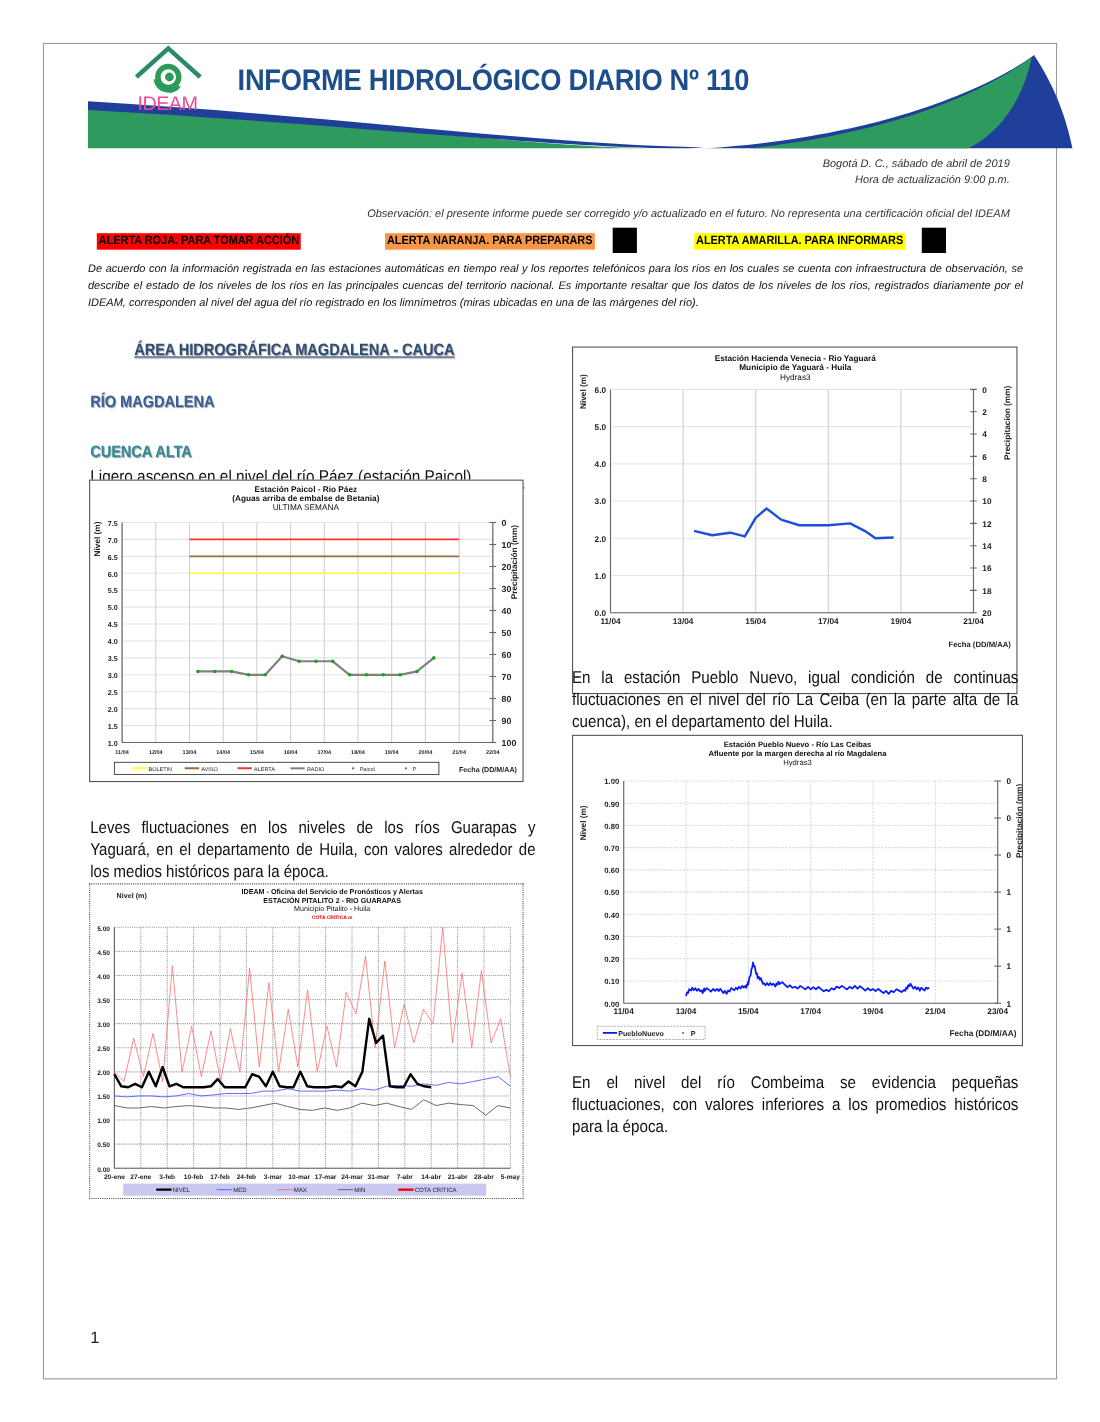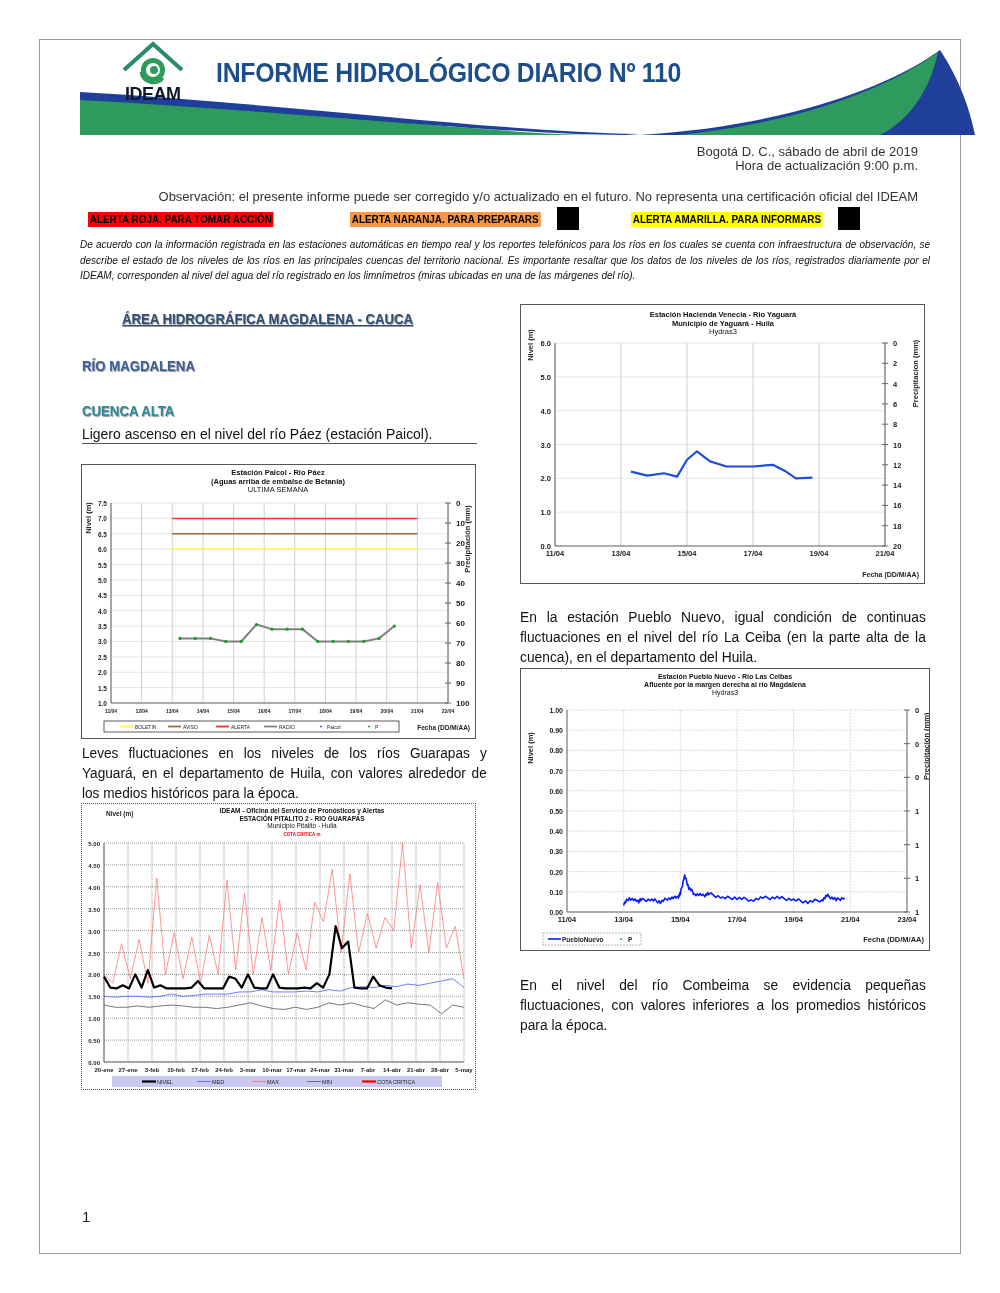--- a/index.html
+++ b/index.html
@@ -1,22 +1,22 @@
 <!DOCTYPE html>
 <html><head>
 <meta charset="utf-8">
 <style>
   * { box-sizing: border-box; margin: 0; padding: 0; }
   body { width: 1000px; height: 1293px; background: #fff; font-family: "Liberation Sans", sans-serif; position: relative; overflow: hidden; }
   .page { position: absolute; left: 39px; top: 39px; width: 922px; height: 1215px; border: 1px solid #9a9a9a; background: #fff; }
   .banner { position: absolute; left: 80px; top: 40px; width: 898px; height: 95px; }
   .logo { position: absolute; left: 118px; top: 40px; width: 70px; height: 66px; }
-  .logo-text { position: absolute; left: 125px; top: 84px; font-weight: bold; color: #0f172a; font-size: 18px; font-family: "Liberation Sans", sans-serif; letter-spacing: -0.5px; }
+  .logo-text { position: absolute; left: 125px; top: 84px; font-weight: normal; color: #ec4899; font-size: 18px; font-family: "Liberation Sans", sans-serif; letter-spacing: -0.5px; }
   .title { position: absolute; left: 216px; top: 58px; font-size: 27px; font-weight: bold; color: #1d4e8c; font-family: "Liberation Sans", sans-serif; transform: scaleX(0.92); transform-origin: left; letter-spacing: -0.3px; }
-  .meta { position: absolute; right: 82px; font-size: 13px; color: #333; font-family: "Liberation Sans", sans-serif; }
+  .meta { position: absolute; right: 82px; font-size: 10px; color: #333; font-family: "Liberation Sans", sans-serif; font-style: italic; }
   .alert { position: absolute; top: 212px; height: 15px; font-size: 11px; font-weight: bold; line-height: 15px; padding: 0 2px; transform: scaleX(0.9); transform-origin: left; }
   .blackbox { position: absolute; background: #000; width: 22px; height: 23px; top: 207px; }
   .intro { position: absolute; left: 80px; top: 237px; width: 850px; font-size: 10px; font-style: italic; line-height: 15.5px; color: #111; text-align: justify; }
   .h-area { position: absolute; left: 122px; top: 310px; font-size: 15px; font-weight: bold; color: #2f4d75; text-decoration: underline; text-shadow: 1px 1px 1px #999; transform: scaleX(0.88); transform-origin: left; }
   .h-rio { position: absolute; left: 82px; top: 357px; font-size: 15px; font-weight: bold; color: #3b5f9a; text-shadow: 1px 1px 1px #999; transform: scaleX(0.88); transform-origin: left; }
   .h-cuenca { position: absolute; left: 82px; top: 402px; font-size: 15px; font-weight: bold; color: #2d8b9a; text-shadow: 1px 1px 1px #999; transform: scaleX(0.88); transform-origin: left; }
   .para { position: absolute; font-size: 15.5px; color: #111; line-height: 20px; text-align: justify; transform-origin: left top; }
   .chart { position: absolute; border: 1px solid #555; background: #fff; }
   .chart svg { display: block; }
   .pagenum { position: absolute; left: 82px; top: 1208px; font-size: 15px; color: #222; }
@@ -56,21 +56,21 @@
 
 <div class="intro">De acuerdo con la información registrada en las estaciones automáticas en tiempo real y los reportes telefónicos para los ríos en los cuales se cuenta con infraestructura de observación, se describe el estado de los niveles de los ríos en las principales cuencas del territorio nacional. Es importante resaltar que los datos de los niveles de los ríos, registrados diariamente por el IDEAM, corresponden al nivel del agua del río registrado en los limnímetros (miras ubicadas en una de las márgenes del río).</div>
 
 <div class="h-area">ÁREA HIDROGRÁFICA MAGDALENA - CAUCA</div>
 <div class="h-rio">RÍO MAGDALENA</div>
 <div class="h-cuenca">CUENCA ALTA</div>
 
 <div class="para" style="left:82px;top:424px;width:430px;transform:scaleX(0.9);">Ligero ascenso en el nivel del río Páez (estación Paicol).</div>
 <div style="position:absolute;left:82px;top:443px;width:395px;height:1px;background:#555"></div>
 
-<div class="chart" style="left:81px;top:464px;width:395px;height:275px;">
+<div class="chart" style="left:81px;top:436px;width:395px;height:275px;">
   <svg id="c-paicol" width="393" height="273">
       <text x="196" y="10" text-anchor="middle" font-size="7.5" font-weight="bold" fill="#111" font-family="Liberation Sans, sans-serif">Estación Paicol - Rio Páez</text>
       <text x="196" y="18.5" text-anchor="middle" font-size="7.5" font-weight="bold" fill="#111" font-family="Liberation Sans, sans-serif">(Aguas arriba de embalse de Betania)</text>
       <text x="196" y="27" text-anchor="middle" font-size="7.5" font-weight="normal" fill="#111" font-family="Liberation Sans, sans-serif">ULTIMA SEMANA</text>
       <line x1="29" x2="366" y1="38" y2="38" stroke="#e4e4e4" stroke-width="1" stroke-dasharray=""></line>
       <text x="25" y="41" text-anchor="end" font-size="6.5" font-weight="bold" fill="#222" font-family="Liberation Sans, sans-serif">7.5</text>
       <line x1="29" x2="366" y1="53.38461538461539" y2="53.38461538461539" stroke="#e4e4e4" stroke-width="1" stroke-dasharray=""></line>
       <text x="25" y="56.38461538461539" text-anchor="end" font-size="6.5" font-weight="bold" fill="#222" font-family="Liberation Sans, sans-serif">7.0</text>
       <line x1="29" x2="366" y1="68.76923076923077" y2="68.76923076923077" stroke="#e4e4e4" stroke-width="1" stroke-dasharray=""></line>
       <text x="25" y="71.76923076923077" text-anchor="end" font-size="6.5" font-weight="bold" fill="#222" font-family="Liberation Sans, sans-serif">6.5</text>
@@ -259,21 +259,21 @@
       <text x="130" y="280" font-size="5.5" fill="#222" font-family="Liberation Sans, sans-serif">MED</text>
       <line x1="170" x2="184" y1="277.5" y2="277.5" stroke="#ff6a6a" stroke-width="0.8"></line>
       <text x="185" y="280" font-size="5.5" fill="#222" font-family="Liberation Sans, sans-serif">MAX</text>
       <line x1="225" x2="239" y1="277.5" y2="277.5" stroke="#555" stroke-width="0.8"></line>
       <text x="240" y="280" font-size="5.5" fill="#222" font-family="Liberation Sans, sans-serif">MIN</text>
       <line x1="280" x2="294" y1="277.5" y2="277.5" stroke="#ff0000" stroke-width="2.2"></line>
       <text x="295" y="280" font-size="5.5" fill="#222" font-family="Liberation Sans, sans-serif">COTA CRITICA</text>
     </svg>
 </div>
 
-<div class="chart" style="left:520px;top:304px;width:405px;height:280px;">
+<div class="chart" style="left:520px;top:315px;width:405px;height:316px;">
   <svg id="c-venecia" width="403" height="278">
       <text x="202" y="12" text-anchor="middle" font-size="7.5" font-weight="bold" fill="#111" font-family="Liberation Sans, sans-serif">Estación Hacienda Venecia - Rio Yaguará</text>
       <text x="202" y="20.5" text-anchor="middle" font-size="7.5" font-weight="bold" fill="#111" font-family="Liberation Sans, sans-serif">Municipio de Yaguará - Huila</text>
       <text x="202" y="29" text-anchor="middle" font-size="7.5" font-weight="normal" fill="#111" font-family="Liberation Sans, sans-serif">Hydras3</text>
       <line x1="34" x2="364" y1="38" y2="38" stroke="#e6e6e6" stroke-width="1" stroke-dasharray=""></line>
       <text x="30" y="41" text-anchor="end" font-size="7.5" font-weight="bold" fill="#222" font-family="Liberation Sans, sans-serif">6.0</text>
       <line x1="34" x2="364" y1="71.83333333333334" y2="71.83333333333334" stroke="#e6e6e6" stroke-width="1" stroke-dasharray=""></line>
       <text x="30" y="74.83333333333334" text-anchor="end" font-size="7.5" font-weight="bold" fill="#222" font-family="Liberation Sans, sans-serif">5.0</text>
       <line x1="34" x2="364" y1="105.66666666666667" y2="105.66666666666667" stroke="#e6e6e6" stroke-width="1" stroke-dasharray=""></line>
       <text x="30" y="108.66666666666667" text-anchor="end" font-size="7.5" font-weight="bold" fill="#222" font-family="Liberation Sans, sans-serif">4.0</text>

